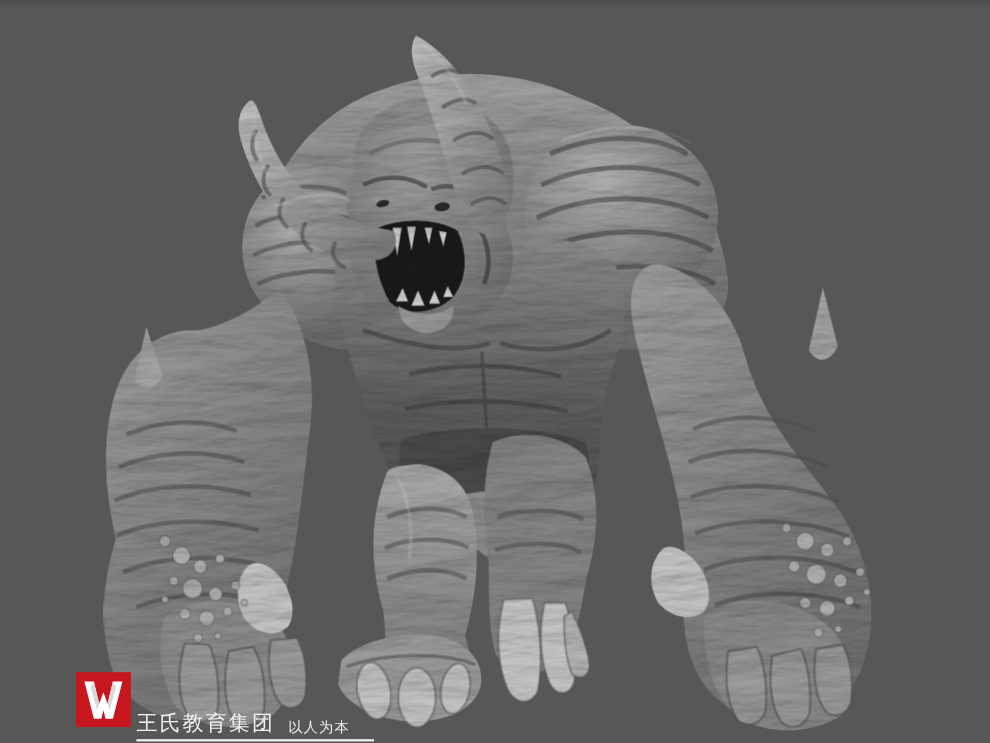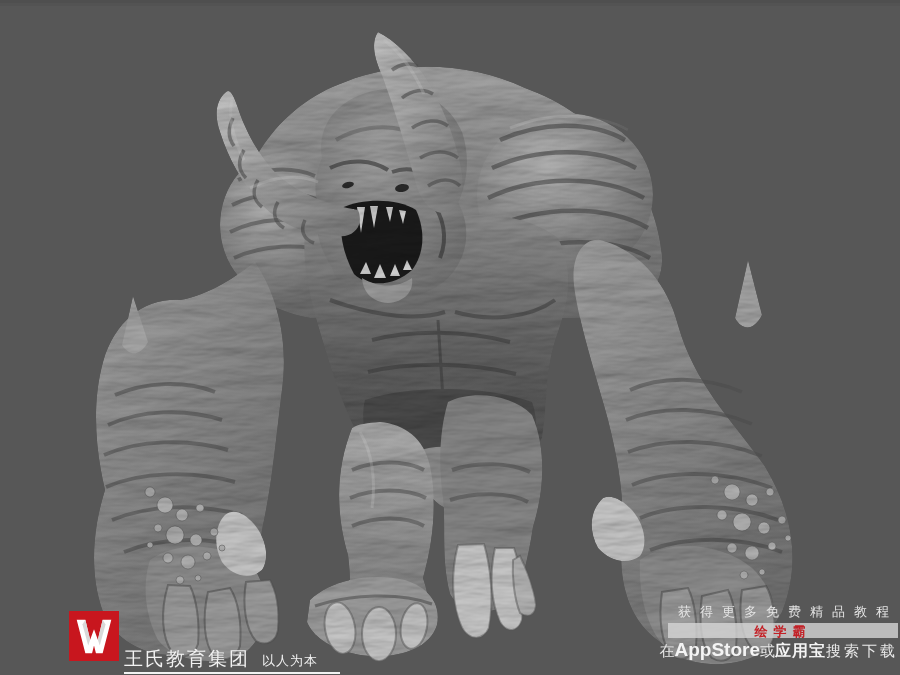--- a/index.html
+++ b/index.html
@@ -292,21 +292,14 @@
     </svg>
     <div class="brand-text">
       <div class="brand-row1">
         <span class="brand-title">王氏教育集团</span>
         <span class="brand-tagline">以人为本</span>
       </div>
       <div class="brand-divider"></div>
     </div>
   </div>
 
-  <div class="promo">
-    <div class="promo-line1">获得更多免费精品教程</div>
-    <div class="promo-badge">
-      <span>绘学霸</span>
-    </div>
-    <div class="promo-line3"><span>在</span><span class="as">AppStore</span><span>或</span><span class="yyb">应用宝</span><span class="tail">搜索下载</span></div>
-  </div>
 
 </div>
 
 </body></html>

